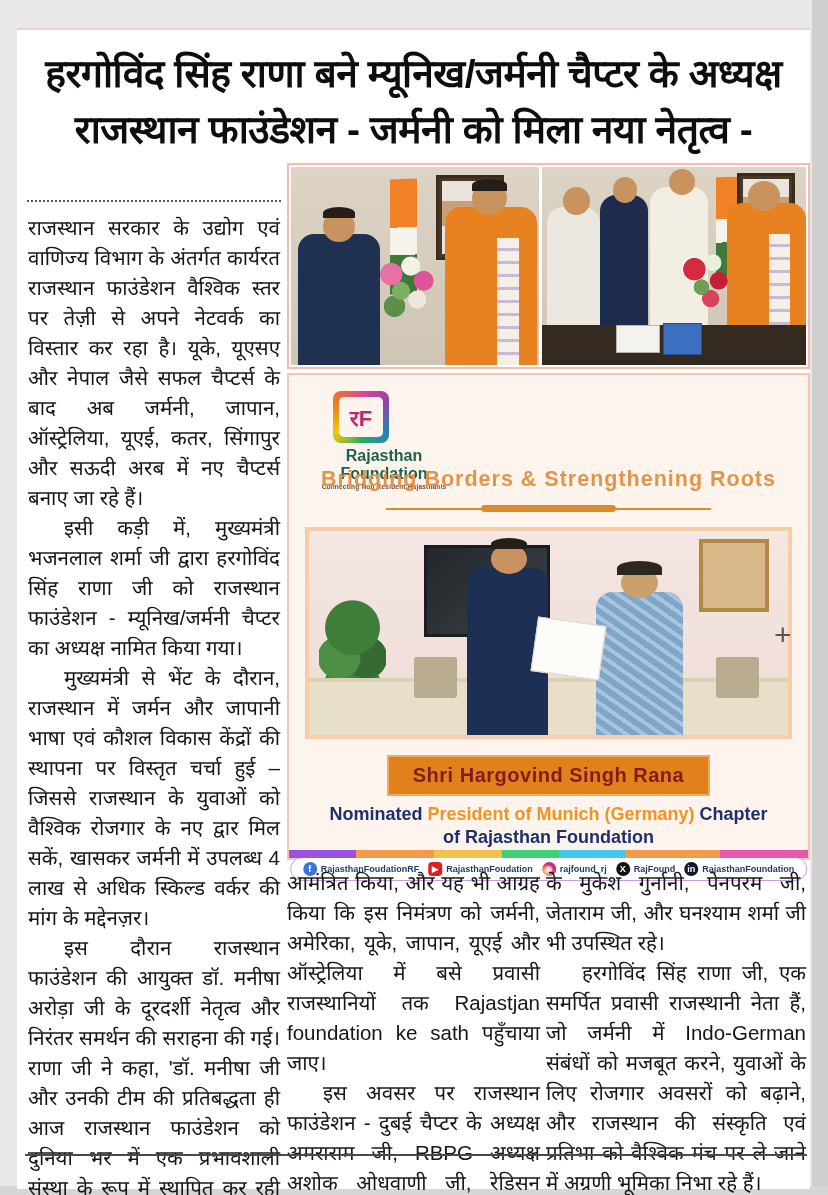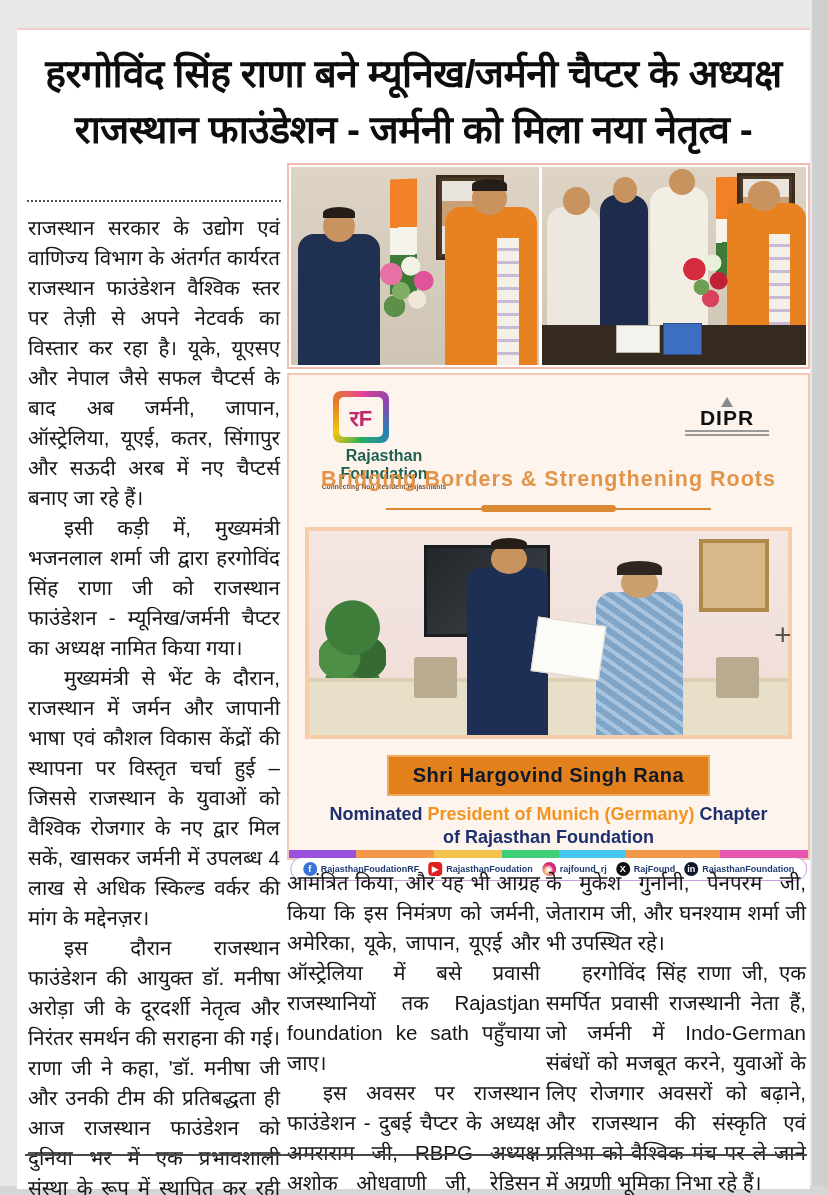--- a/index.html
+++ b/index.html
@@ -81,21 +81,21 @@
   .pp-cushion{position:absolute;bottom:18%;width:9%;height:20%;background:#b9ab8f;border-radius:3px;}
   .pp-man{position:absolute;left:33%;bottom:0;width:17%;height:82%;background:#1d2f55;border-radius:14px 14px 0 0;}
   .pp-man .head{left:30%;top:-14%;width:44%;height:18%;background:#c8935f;}
   .pp-man .hair{left:30%;top:-18%;width:44%;height:7%;}
   .pp-woman{position:absolute;right:22%;bottom:0;width:18%;height:70%;border-radius:16px 16px 0 0;
     background:repeating-linear-gradient(35deg,#7fa6c9 0 6px,#a8c4de 6px 10px);}
   .pp-woman .head{left:28%;top:-17%;width:44%;height:21%;background:#caa06c;}
   .pp-woman .hair{left:24%;top:-22%;width:52%;height:10%;background:#2e2620;}
   .pp-doc{position:absolute;left:47%;top:44%;width:14%;height:26%;background:#fbfbf7;border:1px solid #d9d4c6;transform:rotate(8deg);}
   .name-btn{position:absolute;left:0;top:380px;width:100%;text-align:center;}
-  .name-btn span{display:inline-block;background:#e2811c;border:2px solid #f0aa5e;color:#0f172a;
+  .name-btn span{display:inline-block;background:#e2811c;border:2px solid #f0aa5e;color:#7f1d1d;
     font-size:20px;font-weight:800;letter-spacing:.5px;padding:7px 24px;}
   .poster-caption{position:absolute;left:0;top:428px;width:100%;text-align:center;
     font-size:18px;font-weight:800;line-height:23px;color:#1e2f6e;}
   .poster-caption .hl{color:#f39322;}
   .social-pill{position:absolute;left:50%;top:482px;transform:translateX(-50%);
     border:1.5px solid #c9a0dc;border-radius:14px;background:#fff;
     display:flex;align-items:center;gap:9px;padding:4px 12px;white-space:nowrap;}
   .soc{display:flex;align-items:center;gap:4px;}
   .soc .ic{width:14px;height:14px;border-radius:50%;color:#fff;font-size:9px;font-weight:800;
     display:flex;align-items:center;justify-content:center;flex:none;}
@@ -170,28 +170,20 @@
   </div>
 
   <div class="poster">
     <div class="rf-logo">
       <div class="rf-mark">
         <span class="rf-mono">रF</span>
       </div>
       <div class="rf-title">Rajasthan Foundation</div>
       <div class="rf-tag">Connecting Non Resident Rajasthanis</div>
     </div>
-    <div class="dipr">
-      <div class="dipr-emblem"></div>
-      <div class="dipr-name">DIPR</div>
-      <div class="dipr-lines">
-          <i></i>
-          <i></i>
-        </div>
-    </div>
     <div class="poster-heading">Bridging Borders &amp; Strengthening Roots</div>
     <div class="poster-divider">
       <span class="thin"></span>
         <span class="thick"></span>
         <span class="thin"></span>
     </div>
 
     <div class="poster-photo">
       <div class="pp-tv"></div>
       <div class="pp-art"></div>

